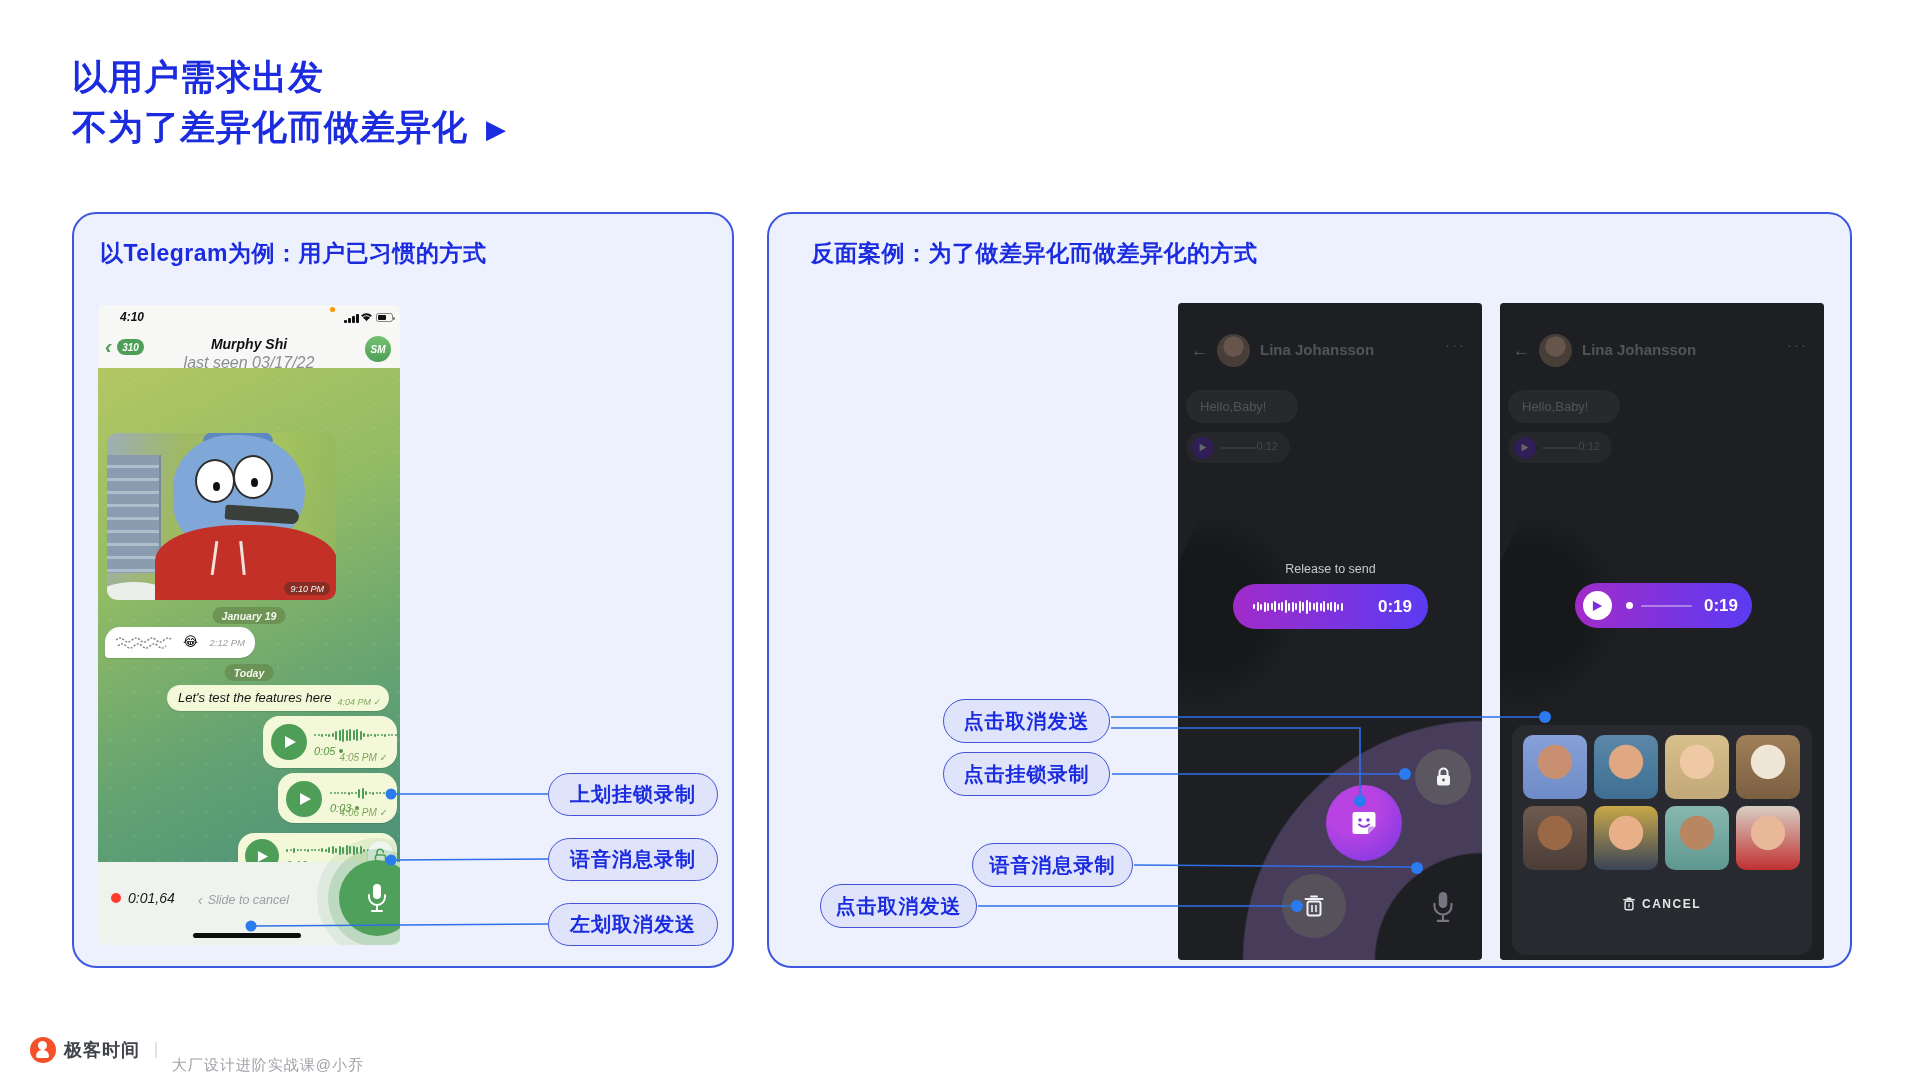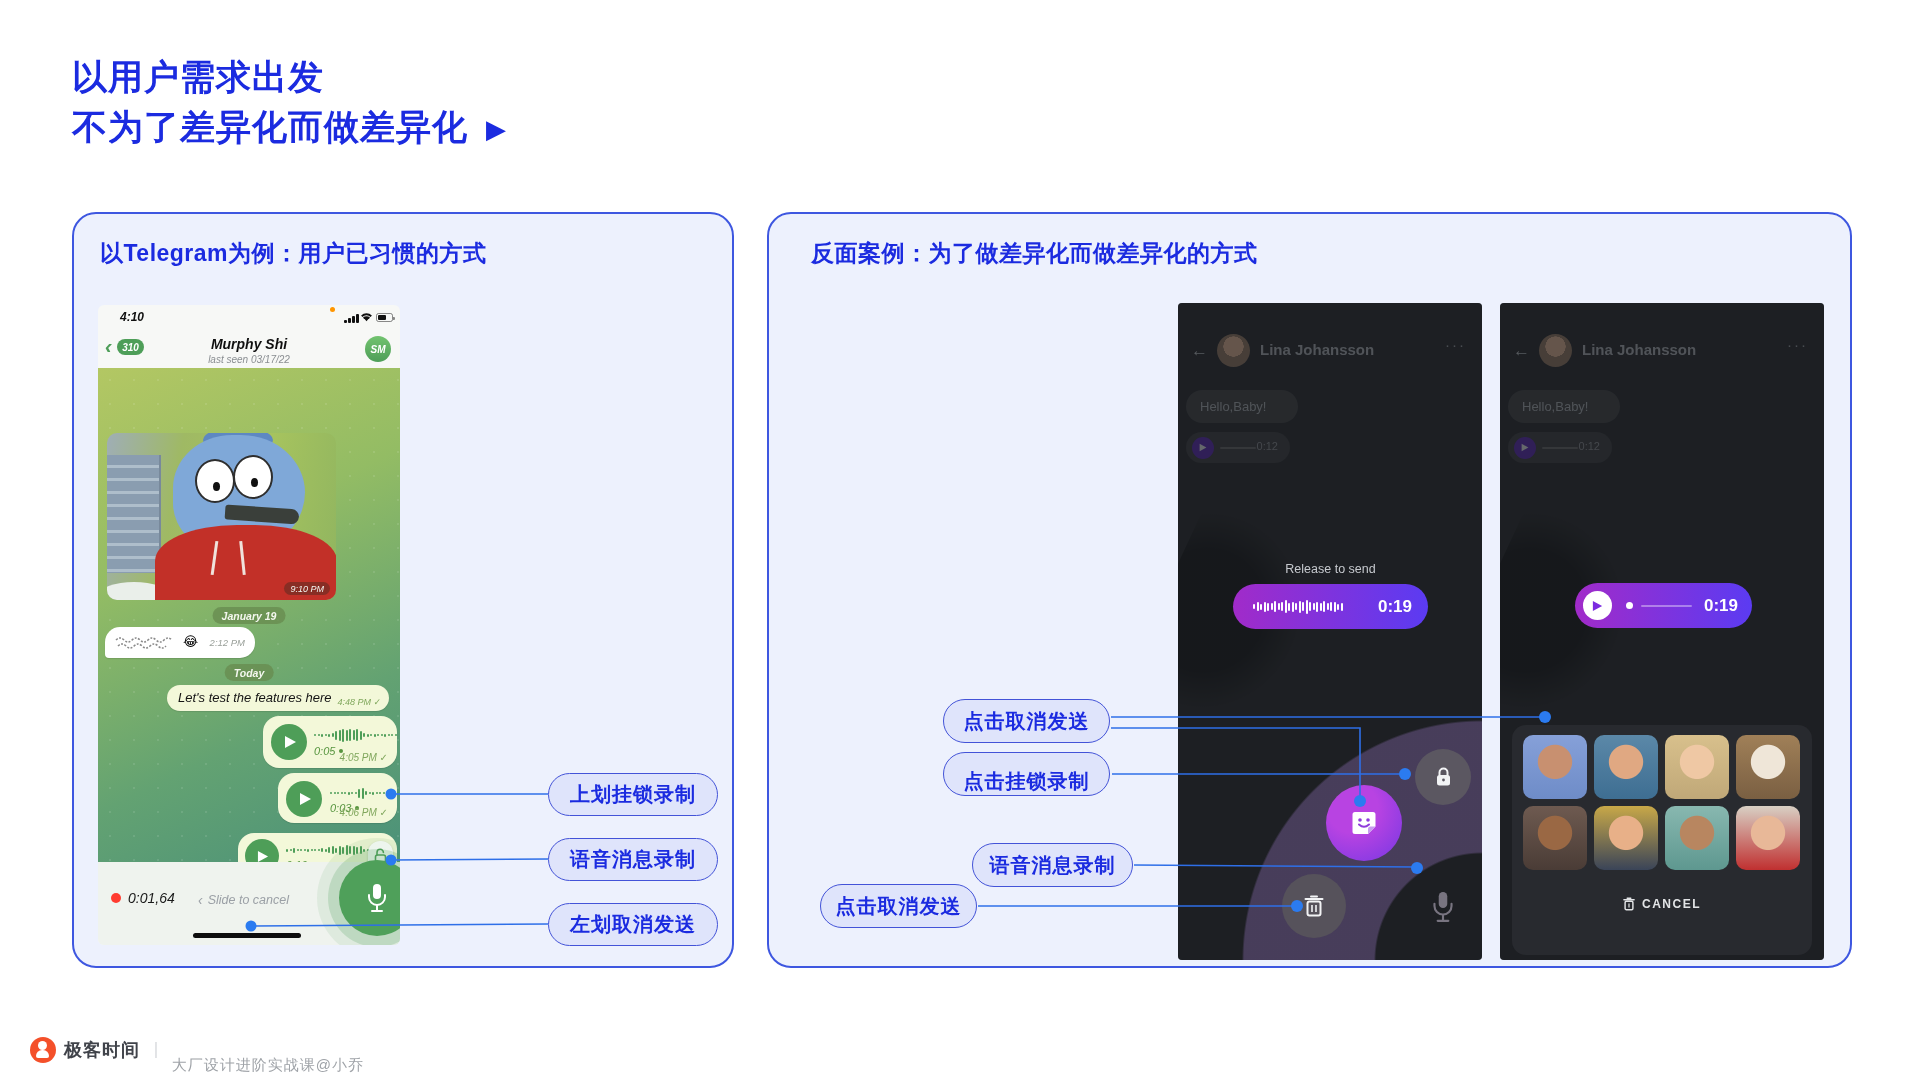--- a/index.html
+++ b/index.html
@@ -18,41 +18,41 @@
   .card-h { font-size:23px; font-weight:bold; color:#1B2BE0; letter-spacing:.5px; }
   .card-h.lh { left:100px; top:238px; }
   .card-h.rh { left:791px; top:238px;margin-left:20px; }
 
   
   .co { display:flex; align-items:center; justify-content:center; border:1.6px solid #4353D8; background:#DFE4FB; border-radius:22px; color:#1B2BE0; font-weight:bold; font-size:20px; z-index:60; letter-spacing:1px; }
   .co-l1 { left:548px; top:773px; width:170px; height:43px; }
   .co-l2 { left:548px; top:838px; width:170px; height:43px; }
   .co-l3 { left:548px; top:903px; width:170px; height:43px; }
   .co-r1 { left:943px; top:699px; width:167px; height:44px; }
-  .co-r2 { left:943px; top:752px; width:167px; height:44px;align-items:flex-end; }
+  .co-r2 { left:943px; top:752px; width:167px; height:44px; }
   .co-r3 { left:972px; top:843px; width:161px; height:44px; }
   .co-r4 { left:820px; top:884px; width:157px; height:44px; }
 
   
   #connectors { position:absolute; left:0; top:0; width:1920px; height:1087px; z-index:50; pointer-events:none; }
 
   
   #tg { left:98px; top:305px; width:302px; height:640px; background:#F7F8F6; border-radius:6px; overflow:hidden;font-style:italic; }
   .tg-time { left:22px; top:5px; font-size:12px; font-weight:bold; color:#111; }
   .tg-orange { left:232px; top:2px; width:5px; height:5px; border-radius:50%; background:#FF9500; }
   .sig { left:246px; top:9px; display:flex; align-items:flex-end; gap:1.5px; }
   .sig i { display:block; width:2.5px; background:#111; border-radius:1px; }
   .wifi { left:262px; top:7px; color:#111; }
   .batt { left:278px; top:8px; width:17px; height:9px; border:1px solid rgba(0,0,0,.45); border-radius:2.5px; }
   .batt::before { content:""; position:absolute; left:1px; top:1px; bottom:1px; width:8px; background:#111; border-radius:1px; }
   .batt::after { content:""; position:absolute; right:-3px; top:2.5px; width:2px; height:3.5px; background:rgba(0,0,0,.45); border-radius:0 1px 1px 0; }
   .tg-back { left:7px; top:29px; color:#4E9E58; font-size:21px; font-weight:bold; }
   .tg-badge { left:19px; top:34px; min-width:27px; height:16px; padding:0 5px; background:#4E9E58; border-radius:9px; color:#fff; font-size:10px; font-weight:bold; display:flex; align-items:center; justify-content:center; }
   .tg-title { left:0; top:31px; width:100%; text-align:center; font-size:14px; font-weight:bold; color:#101010; }
-  .tg-sub { left:0; top:49px; width:100%; text-align:center; font-size:10px; color:#8A8E92; }
+  .tg-sub { left:0; top:49px; width:100%; text-align:center; font-size:16px; color:#8A8E92; }
   .tg-ava { right:9px; top:31px; width:26px; height:26px; border-radius:50%; background:linear-gradient(180deg,#72C36F,#4E9E58); color:#fff; font-size:10px; font-weight:bold; display:flex; align-items:center; justify-content:center; }
   .tg-chat { left:0; top:63px; width:302px; height:494px;
     background-image:radial-gradient(rgba(255,255,255,.10) 1.2px, transparent 1.4px),
       linear-gradient(155deg,#B3C763 0%,#93BC64 35%,#63A272 70%,#4B9179 100%);
     background-size:24px 24px, 100% 100%; }
   
   .photo { left:9px; top:65px; width:229px; height:167px; border-radius:10px; overflow:hidden; background:linear-gradient(100deg,#9FAEB6 0%,#9FB964 30%,#A6C35E 65%,#90B560 100%); }
   .bld { left:0; top:22px; width:54px; height:118px; background:repeating-linear-gradient(180deg,#8A9DB0 0 10px,#AEBECB 10px 13px); border-right:2px solid #78899B; }
   .snow { left:-8px; bottom:-8px; width:70px; height:26px; background:#EAEFEA; border-radius:50%; }
   .bird-head { left:66px; top:2px; width:132px; height:118px; background:#7FA8D8; border-radius:48% 52% 55% 45%; }
@@ -218,21 +218,21 @@
             <path d="M1 5 q4-4 8 0 t8 0 t8 0 t8 0 t8 0 t8 0 t8 0 M3 11 q4-4 8 0 t8 0 t8 0 t8 0 t8 0 t8 0" stroke="#8A8A8A" stroke-width="1.6" fill="none" stroke-dasharray="2 1.5"></path>
           </svg>
         <span class="abs emo">😂</span>
         <span class="abs t">2:12 PM</span>
       </div>
 
       <div class="abs datepill dp2">Today</div>
 
       <div class="abs bub-out msg1">
         <span class="abs tx">Let's test the features here</span>
-        <span class="abs t">4:48 PM ✓</span>
+        <span class="abs t">4:04 PM ✓</span>
       </div>
 
       <div class="abs tgv v1">
         <div class="abs pc">
             <svg width="13" height="14" viewBox="0 0 13 14">
               <path d="M1 1 L12 7 L1 13 Z" fill="#fff"></path>
             </svg>
           </div>
         <div class="abs wave wv1">
             <i style="height: 2px;"></i>

